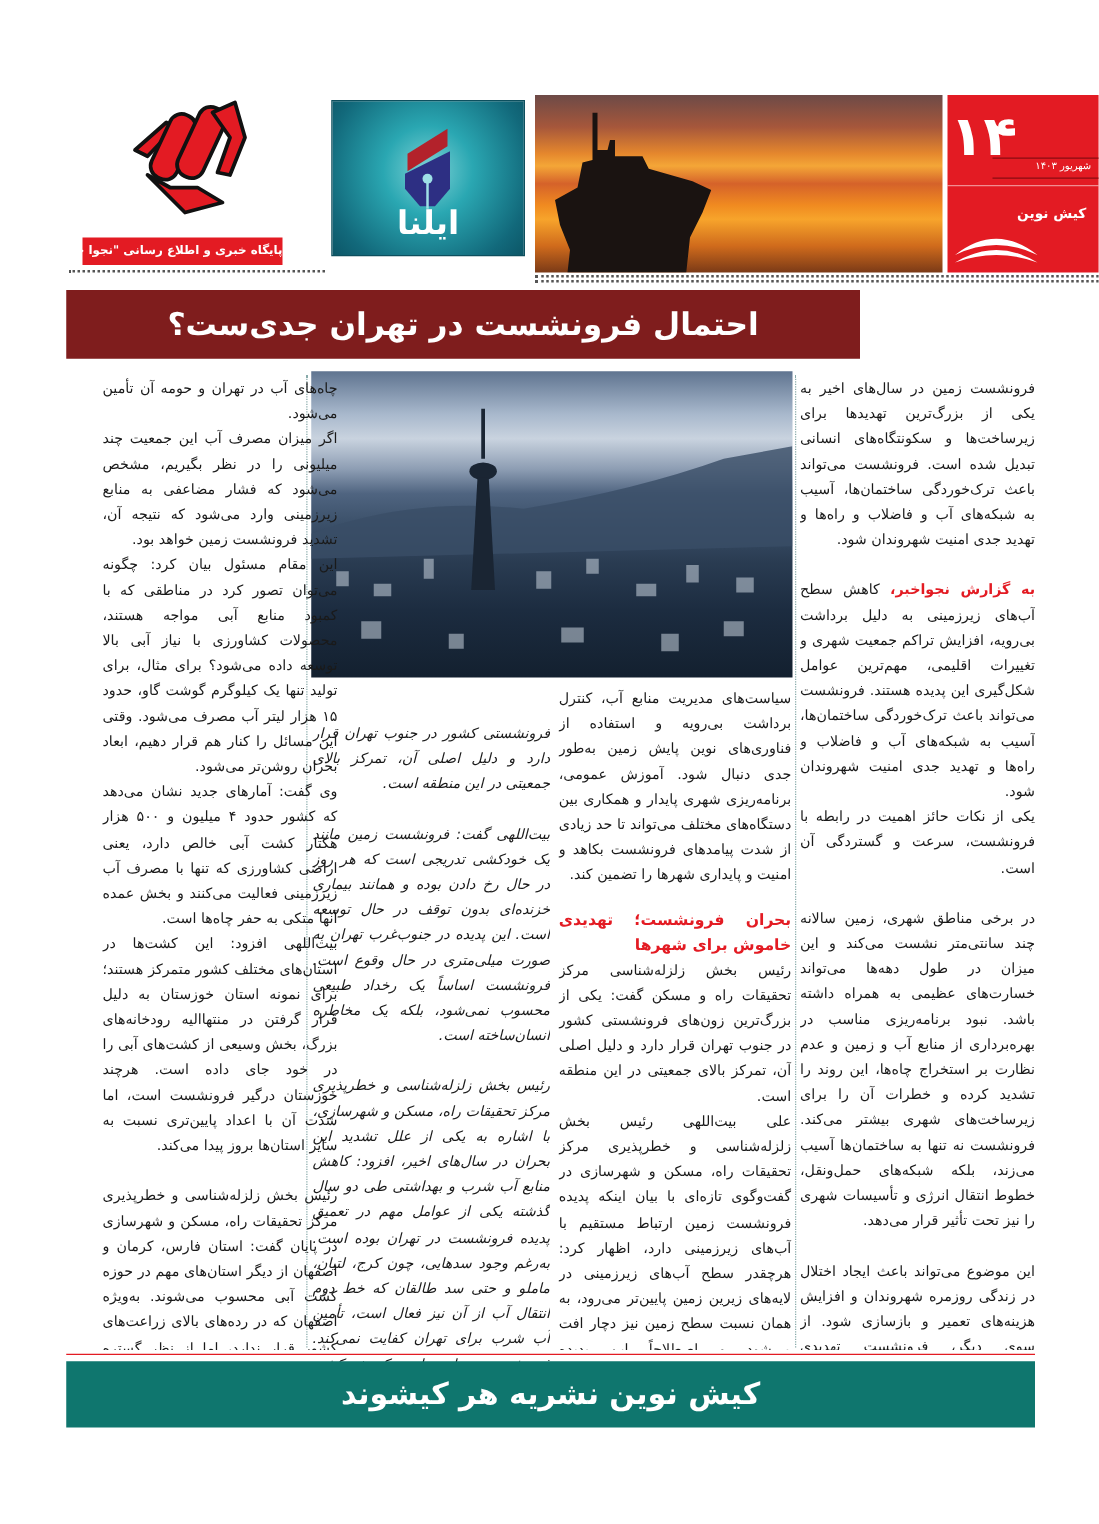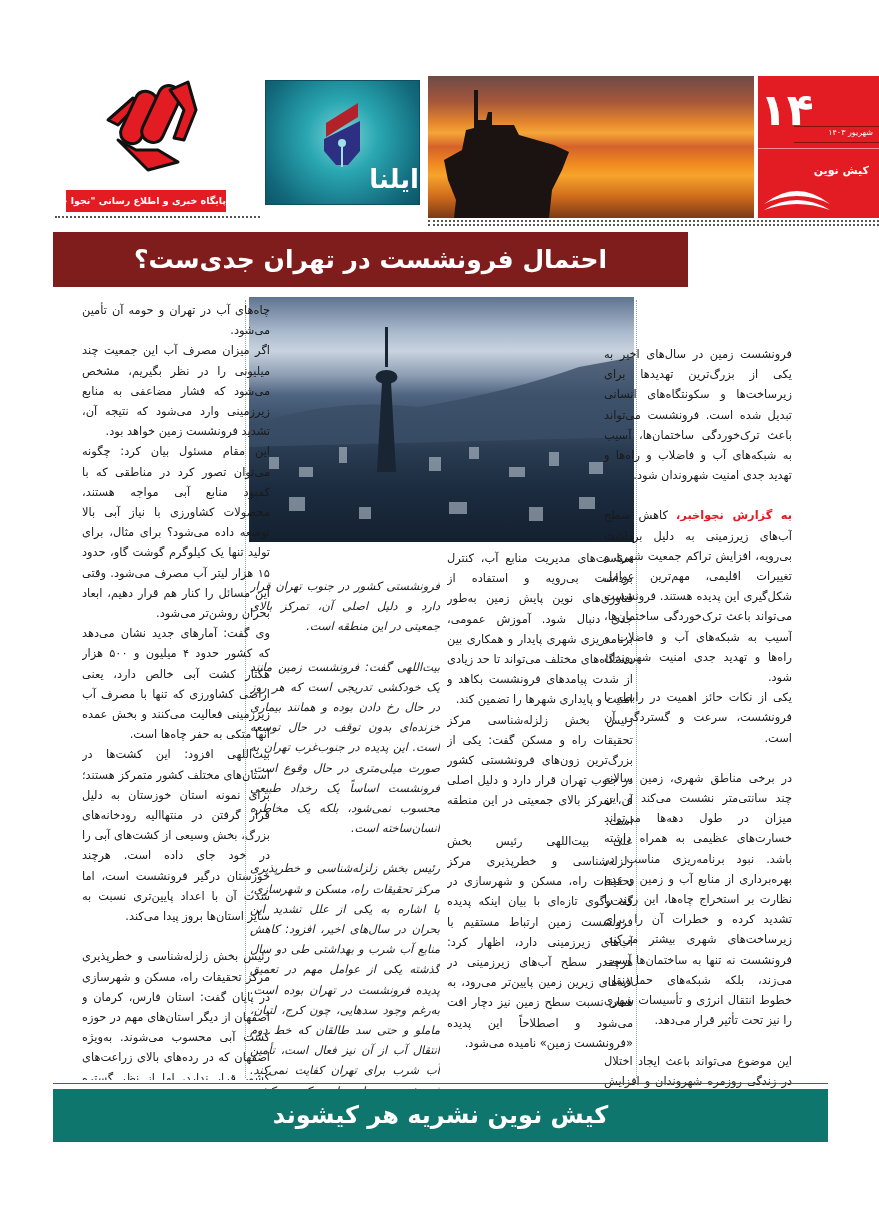--- a/index.html
+++ b/index.html
@@ -15,21 +15,21 @@
     position: absolute; left: 8px; top: 118px; width: 160px; height: 22px;
     background: #e31b23; color: #fff; font-size: 9.5px; font-weight: bold;
     direction: rtl; text-align: center; line-height: 22px; white-space: nowrap;
   }
   .dots-left { left: 55px; top: 216px; width: 205px; height: 3px; border-top: 2px dotted #555; }
 
   .logo-ilna { left: 265px; top: 80px; width: 155px; height: 125px;
     background: radial-gradient(circle at 50% 45%, #7fd3d6 0%, #2aa7b2 35%, #12697b 80%, #0c5667 100%);
     border: 1px solid #0d4f5e; }
   .logo-ilna .word { position: absolute; left: 0; right: 0; bottom: 10px; color: #fff;
-    font-size: 26px; font-weight: bold; text-align: right; direction: rtl; }
+    font-size: 26px; font-weight: bold; text-align: center; direction: rtl; }
 
   .sunset { left: 428px; top: 76px; width: 326px; height: 142px;
     background: linear-gradient(180deg, #6d4a47 0%, #a6573b 18%, #e5872d 33%, #f4a637 40%, #d5622a 50%, #f08a20 62%, #f7a42b 70%, #d06b1c 85%, #7b3a17 100%); }
   .sunset .ship { position: absolute; left: 16px; top: 14px; width: 125px; height: 128px; }
 
   .issue-box { left: 758px; top: 76px; width: 121px; height: 142px; background: #e31b23; }
   .issue-box .num { position: absolute; left: 2px; top: 8px; color: #fff; font-size: 44px; font-weight: bold; font-family: "DejaVu Sans", sans-serif; letter-spacing: -2px; }
   .issue-box .hline1 { position: absolute; left: 36px; right: 0; top: 50px; border-top: 1px solid #8a0d12; }
   .issue-box .hline2 { position: absolute; left: 36px; right: 0; top: 66px; border-top: 1px solid #8a0d12; }
   .issue-box .date { position: absolute; right: 6px; top: 52px; font-size: 8px; color: #fff; direction: rtl; }
@@ -43,21 +43,21 @@
   .headline-band h1 { color: #fff; font-size: 25px; font-weight: bold; text-align: center; direction: rtl;
     line-height: 55px; font-family: "DejaVu Sans", sans-serif; }
 
   
   .col { position: absolute; direction: rtl; text-align: justify; font-size: 11.4px; line-height: 20.2px; color: #1a1a1a; }
   .col p { margin-bottom: 0; }
   .col p.gap { margin-top: 20px; }
   .col .lead { color: #e31b23; font-weight: bold; }
   .col h3 { color: #e31b23; font-size: 12.5px; font-weight: bold; line-height: 20px; margin-top: 16px; }
 
-  .col1 { left: 604px; top: 300px; width: 188px; height: 780px; overflow: hidden; margin-top: 44px; }
+  .col1 { left: 640px; top: 300px; width: 188px; height: 780px; overflow: hidden; }
   .col2 { left: 447px; top: 548px; width: 186px; height: 532px; overflow: hidden; }
   .col3 { left: 250px; top: 576px; width: 190px; height: 532px; overflow: hidden; font-style: italic; }
   .col4 { left: 55px; top: 300px; width: 188px; height: 780px; overflow: hidden; margin-left: 27px; }
 
   .sep { position: absolute; width: 0; border-left: 1px dotted #8aa; }
   .sep1 { left: 636px; top: 300px; height: 778px; }
   .sep2 { left: 245px; top: 300px; height: 778px; }
 
   
   .photo { left: 249px; top: 297px; width: 385px; height: 245px; overflow: hidden;
@@ -151,20 +151,21 @@
   <p>فرونشست زمین در سال‌های اخیر به یکی از بزرگ‌ترین تهدیدها برای زیرساخت‌ها و سکونتگاه‌های انسانی تبدیل شده است. فرونشست می‌تواند باعث ترک‌خوردگی ساختمان‌ها، آسیب به شبکه‌های آب و فاضلاب و راه‌ها و تهدید جدی امنیت شهروندان شود.</p>
   <p class="gap"><span class="lead">به گزارش نجواخبر،</span><span> کاهش سطح آب‌های زیرزمینی به دلیل برداشت بی‌رویه، افزایش تراکم جمعیت شهری و تغییرات اقلیمی، مهم‌ترین عوامل شکل‌گیری این پدیده هستند. فرونشست می‌تواند باعث ترک‌خوردگی ساختمان‌ها، آسیب به شبکه‌های آب و فاضلاب و راه‌ها و تهدید جدی امنیت شهروندان شود.</span></p>
   <p>یکی از نکات حائز اهمیت در رابطه با فرونشست، سرعت و گستردگی آن است.</p>
   <p class="gap">در برخی مناطق شهری، زمین سالانه چند سانتی‌متر نشست می‌کند و این میزان در طول دهه‌ها می‌تواند خسارت‌های عظیمی به همراه داشته باشد. نبود برنامه‌ریزی مناسب در بهره‌برداری از منابع آب و زمین و عدم نظارت بر استخراج چاه‌ها، این روند را تشدید کرده و خطرات آن را برای زیرساخت‌های شهری بیشتر می‌کند. فرونشست نه تنها به ساختمان‌ها آسیب می‌زند، بلکه شبکه‌های حمل‌ونقل، خطوط انتقال انرژی و تأسیسات شهری را نیز تحت تأثیر قرار می‌دهد.</p>
   <p class="gap">این موضوع می‌تواند باعث ایجاد اختلال در زندگی روزمره شهروندان و افزایش هزینه‌های تعمیر و بازسازی شود. از سوی دیگر، فرونشست تهدیدی طولانی‌مدت برای امنیت اقتصادی و اجتماعی شهرها به شمار می‌رود و پیامدهای آن تا نسل‌های آینده ادامه خواهد داشت.</p>
 
 </div>
 
 <div class="col col2">
   <p>سیاست‌های مدیریت منابع آب، کنترل برداشت بی‌رویه و استفاده از فناوری‌های نوین پایش زمین به‌طور جدی دنبال شود. آموزش عمومی، برنامه‌ریزی شهری پایدار و همکاری بین دستگاه‌های مختلف می‌تواند تا حد زیادی از شدت پیامدهای فرونشست بکاهد و امنیت و پایداری شهرها را تضمین کند.</p>
+  <h3>بحران فرونشست؛ تهدیدی خاموش برای شهرها</h3>
   <p>رئیس بخش زلزله‌شناسی مرکز تحقیقات راه و مسکن گفت: یکی از بزرگ‌ترین زون‌های فرونشستی کشور در جنوب تهران قرار دارد و دلیل اصلی آن، تمرکز بالای جمعیتی در این منطقه است.</p>
   <p>علی بیت‌اللهی رئیس بخش زلزله‌شناسی و خطرپذیری مرکز تحقیقات راه، مسکن و شهرسازی در گفت‌وگوی تازه‌ای با بیان اینکه پدیده فرونشست زمین ارتباط مستقیم با آب‌های زیرزمینی دارد، اظهار کرد: هرچقدر سطح آب‌های زیرزمینی در لایه‌های زیرین زمین پایین‌تر می‌رود، به همان نسبت سطح زمین نیز دچار افت می‌شود و اصطلاحاً این پدیده «فرونشست زمین» نامیده می‌شود.</p>
 
 </div>
 
 <div class="col col3">
   <p>فرونشستی کشور در جنوب تهران قرار دارد و دلیل اصلی آن، تمرکز بالای جمعیتی در این منطقه است.</p>
   <p class="gap">بیت‌اللهی گفت: فرونشست زمین مانند یک خودکشی تدریجی است که هر روز در حال رخ دادن بوده و همانند بیماری خزنده‌ای بدون توقف در حال توسعه است. این پدیده در جنوب‌غرب تهران به صورت میلی‌متری در حال وقوع است. فرونشست اساساً یک رخداد طبیعی محسوب نمی‌شود، بلکه یک مخاطره انسان‌ساخته است.</p>
   <p class="gap">رئیس بخش زلزله‌شناسی و خطرپذیری مرکز تحقیقات راه، مسکن و شهرسازی، با اشاره به یکی از علل تشدید این بحران در سال‌های اخیر، افزود: کاهش منابع آب شرب و بهداشتی طی دو سال گذشته یکی از عوامل مهم در تعمیق پدیده فرونشست در تهران بوده است. به‌رغم وجود سدهایی، چون کرج، لتیان، ماملو و حتی سد طالقان که خط دوم انتقال آب از آن نیز فعال است، تأمین آب شرب برای تهران کفایت نمی‌کند. فرونشست تهران مانند یک خودکشی تدریجی است</p>
 

